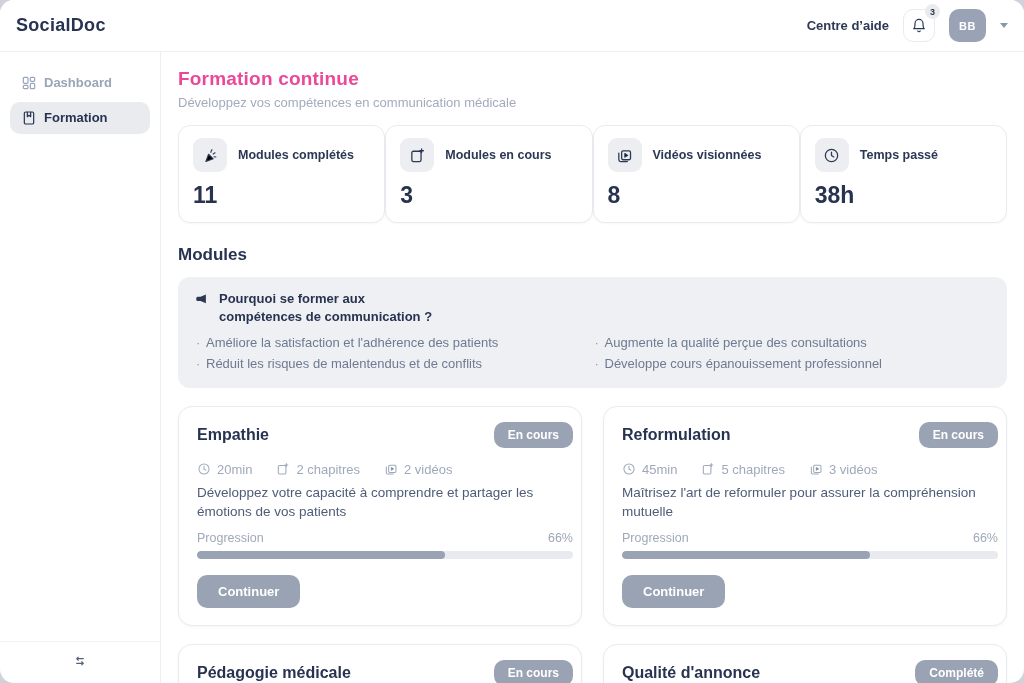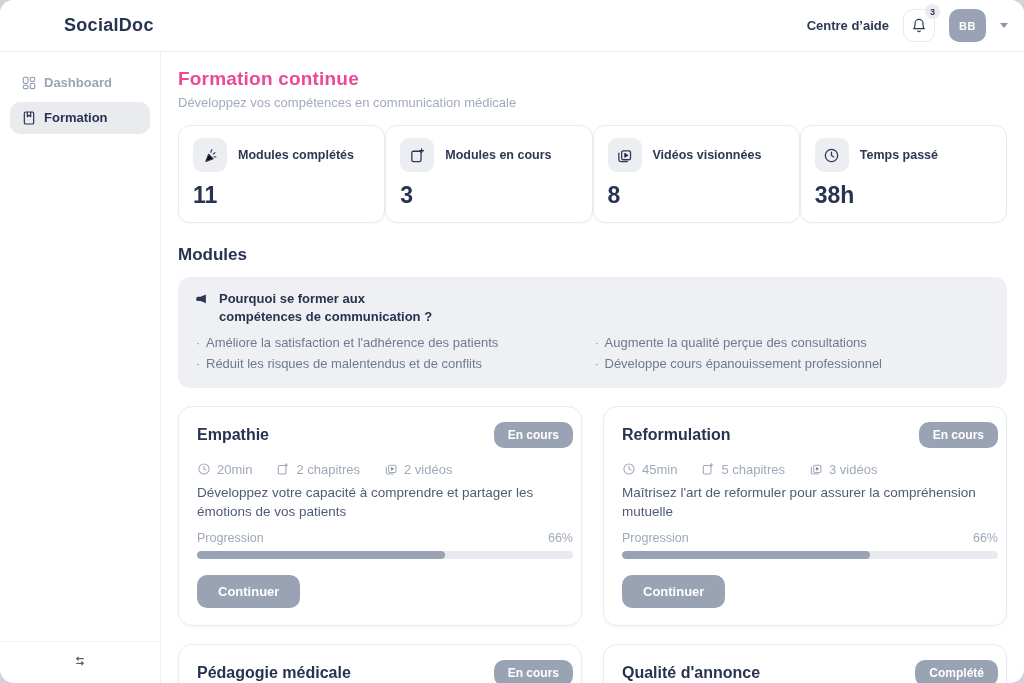--- a/index.html
+++ b/index.html
@@ -18,21 +18,21 @@
     display:flex; flex-direction:column;
   }
   
   .header {
     height:52px; flex:0 0 52px;
     display:flex; align-items:center;
     padding:0 16px;
     border-bottom:1px solid #edeff3;
     background:#fff;
   }
-  .logo { font-size:18px; font-weight:bold; letter-spacing:.3px; color:#273350;margin-left:48px; }
+  .logo { font-size:18px; font-weight:bold; letter-spacing:.3px; color:#273350; }
   .header-right { margin-left:auto; display:flex; align-items:center; gap:14px; }
   .help-link { font-size:13px; font-weight:bold; color:#2c3854; cursor:pointer; }
   .bell-btn {
     position:relative; width:32px; height:33px;
     border:1px solid #e7eaef; border-radius:10px; background:#fff;
     display:flex; align-items:center; justify-content:center; cursor:pointer;
   }
   .bell-btn svg { width:16px; height:16px; stroke:#2c3854; }
   .notif-badge {
     position:absolute; top:-6px; right:-6px;

